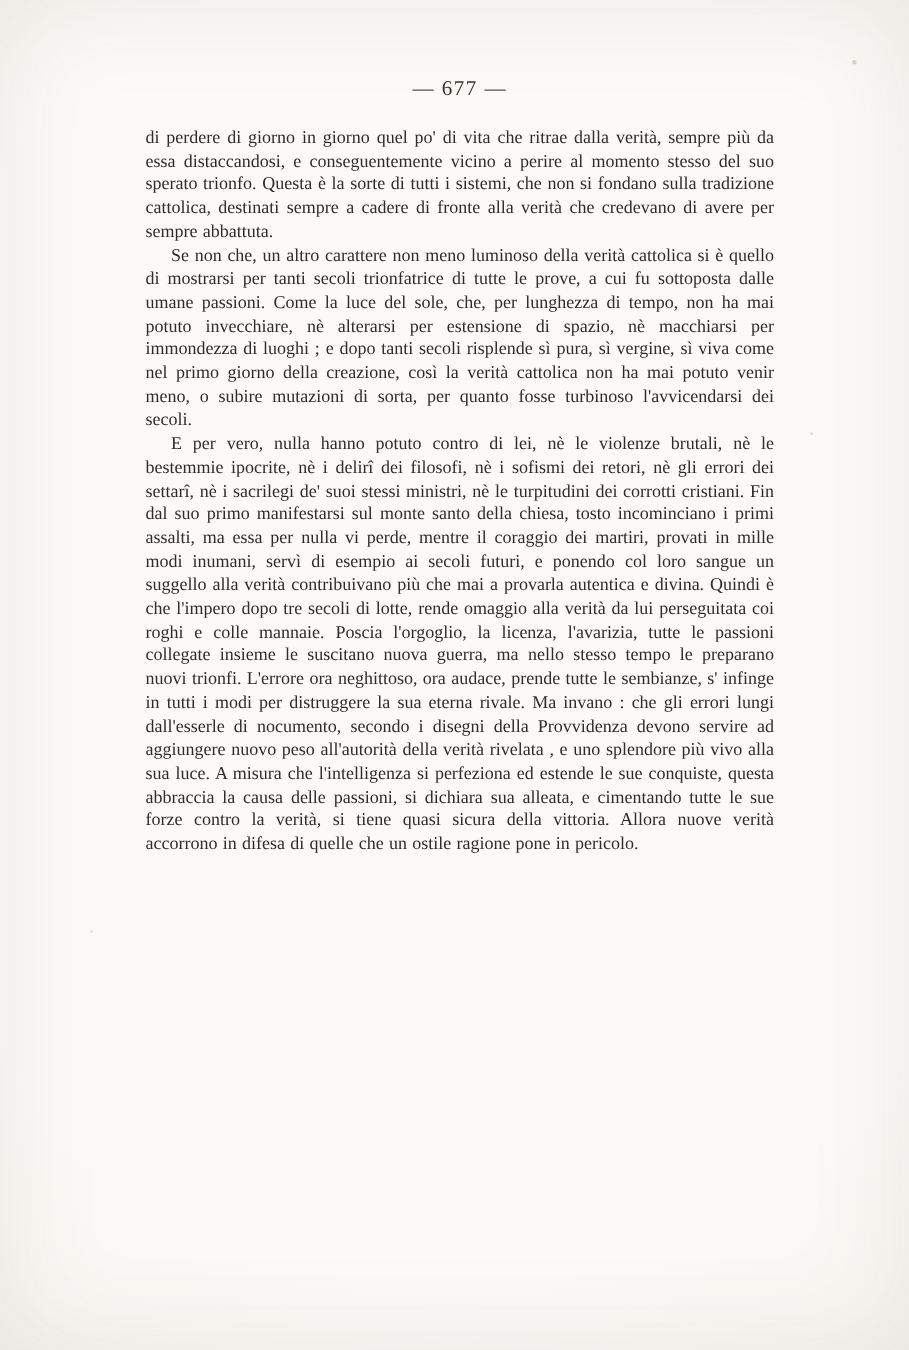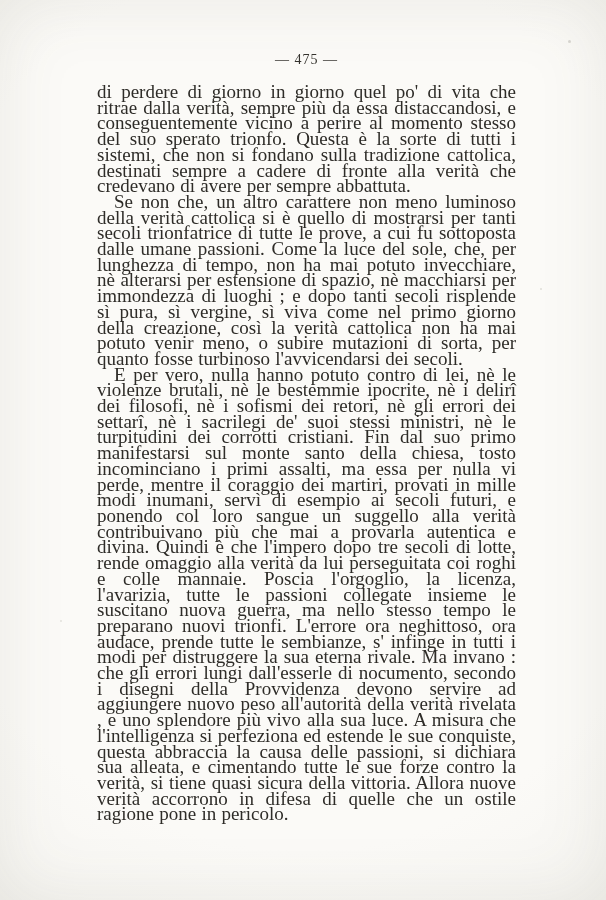--- a/index.html
+++ b/index.html
@@ -31,21 +31,21 @@
   .page-number {
     text-align: center;
     font-size: 14px;
     letter-spacing: 1px;
     margin: 0 0 16px 0;
     color: #34322d;
   }
   .body-text p {
     margin: 0;
     text-align: justify;
-    font-size: 19px;
+    font-size: 12px;
     line-height: 15.7px;
     word-spacing: 0.5px;
     hyphens: none;
   }
   .body-text p.indent {
     text-indent: 17px;
   }
   
   .speck {
     position: absolute;
@@ -58,21 +58,21 @@
 </style>
 </head>
 <body>
 
 <div class="scan-page">
   <div class="speck s1"></div>
   <div class="speck s2"></div>
   <div class="speck s3"></div>
 
   <div class="text-block">
-    <div class="page-number">— 475 —</div>
+    <div class="page-number">— 677 —</div>
 
     <div class="body-text">
       <p>di perdere di giorno in giorno quel po' di vita che ritrae dalla verità, sempre più da essa distaccandosi, e conseguentemente vicino a perire al momento stesso del suo sperato trionfo. Questa è la sorte di tutti i sistemi, che non si fondano sulla tradizione cattolica, destinati sempre a cadere di fronte alla verità che credevano di avere per sempre abbattuta.</p>
       <p class="indent">Se non che, un altro carattere non meno luminoso della verità cattolica si è quello di mostrarsi per tanti secoli trionfatrice di tutte le prove, a cui fu sottoposta dalle umane passioni. Come la luce del sole, che, per lunghezza di tempo, non ha mai potuto invecchiare, nè alterarsi per estensione di spazio, nè macchiarsi per immondezza di luoghi ; e dopo tanti secoli risplende sì pura, sì vergine, sì viva come nel primo giorno della creazione, così la verità cattolica non ha mai potuto venir meno, o subire mutazioni di sorta, per quanto fosse turbinoso l'avvicendarsi dei secoli.</p>
       <p class="indent">E per vero, nulla hanno potuto contro di lei, nè le violenze brutali, nè le bestemmie ipocrite, nè i delirî dei filosofi, nè i sofismi dei retori, nè gli errori dei settarî, nè i sacrilegi de' suoi stessi ministri, nè le turpitudini dei corrotti cristiani. Fin dal suo primo manifestarsi sul monte santo della chiesa, tosto incominciano i primi assalti, ma essa per nulla vi perde, mentre il coraggio dei martiri, provati in mille modi inumani, servì di esempio ai secoli futuri, e ponendo col loro sangue un suggello alla verità contribuivano più che mai a provarla autentica e divina. Quindi è che l'impero dopo tre secoli di lotte, rende omaggio alla verità da lui perseguitata coi roghi e colle mannaie. Poscia l'orgoglio, la licenza, l'avarizia, tutte le passioni collegate insieme le suscitano nuova guerra, ma nello stesso tempo le preparano nuovi trionfi. L'errore ora neghittoso, ora audace, prende tutte le sembianze, s' infinge in tutti i modi per distruggere la sua eterna rivale. Ma invano : che gli errori lungi dall'esserle di nocumento, secondo i disegni della Provvidenza devono servire ad aggiungere nuovo peso all'autorità della verità rivelata , e uno splendore più vivo alla sua luce. A misura che l'intelligenza si perfeziona ed estende le sue conquiste, questa abbraccia la causa delle passioni, si dichiara sua alleata, e cimentando tutte le sue forze contro la verità, si tiene quasi sicura della vittoria. Allora nuove verità accorrono in difesa di quelle che un ostile ragione pone in pericolo.</p>
     </div>
   </div>
 </div>
 
 </body></html>

